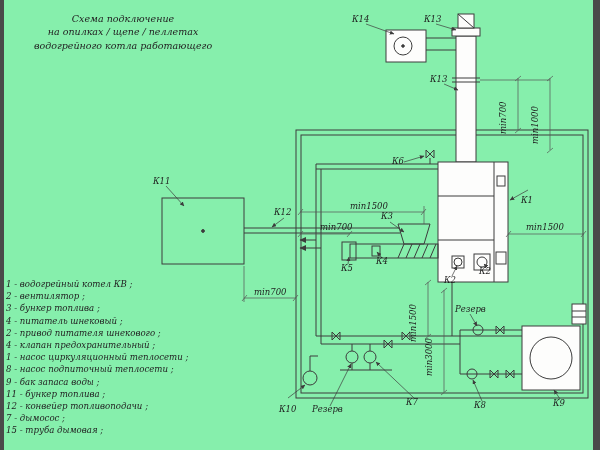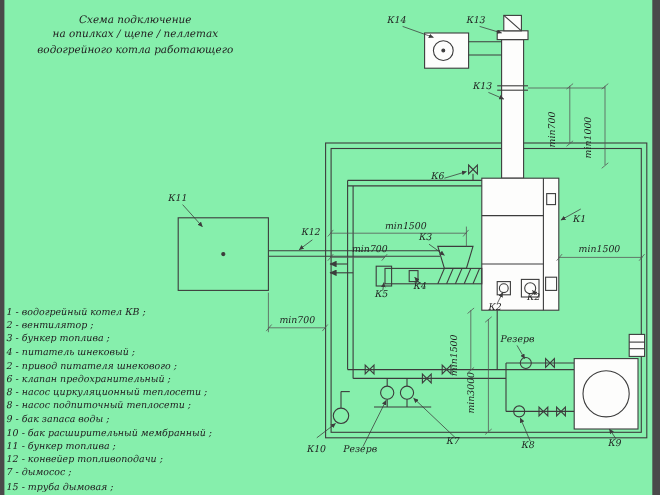--- a/index.html
+++ b/index.html
@@ -233,24 +233,23 @@
   <div class="callout" style="left:406px;top:397px">К7</div>
   <div class="callout" style="left:474px;top:400px">К8</div>
   <div class="callout" style="left:553px;top:398px">К9</div>
 
   <div class="legend">
       <div class="legend-item">1 - водогрейный котел КВ ;</div>
       <div class="legend-item">2 - вентилятор ;</div>
       <div class="legend-item">3 - бункер топлива ;</div>
       <div class="legend-item">4 - питатель шнековый ;</div>
       <div class="legend-item">2 - привод питателя шнекового ;</div>
-      <div class="legend-item">6 - клапан предохранительный ;</div>
-      <div class="legend-item">8 - насос циркуляционный теплосети ;</div>
+      <div class="legend-item">4 - клапан предохранительный ;</div>
+      <div class="legend-item">1 - насос циркуляционный теплосети ;</div>
       <div class="legend-item">8 - насос подпиточный теплосети ;</div>
       <div class="legend-item">9 - бак запаса воды ;</div>
-      <div class="legend-item">10 - бак расширительный мембранный ;</div>
       <div class="legend-item">11 - бункер топлива ;</div>
       <div class="legend-item">12 - конвейер топливоподачи ;</div>
       <div class="legend-item">7 - дымосос ;</div>
       <div class="legend-item">15 - труба дымовая ;</div>
     </div>
 
 </div>
 
 </body></html>

